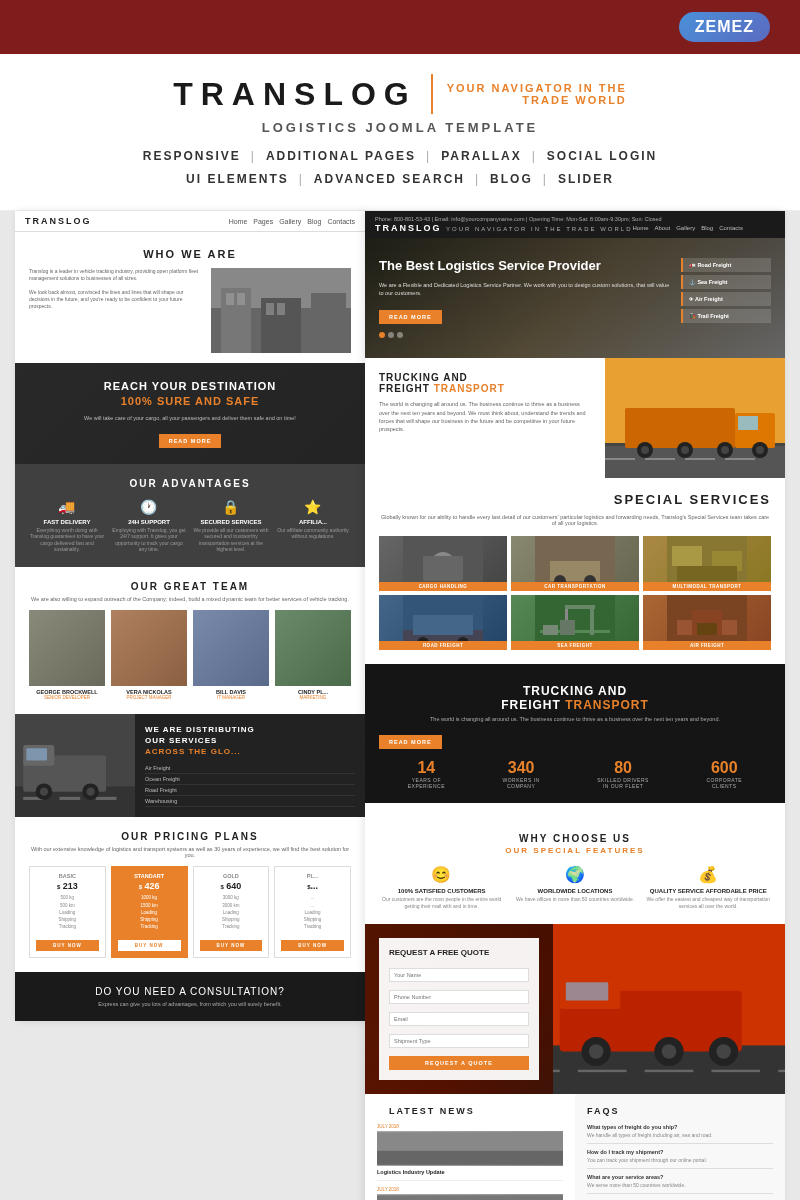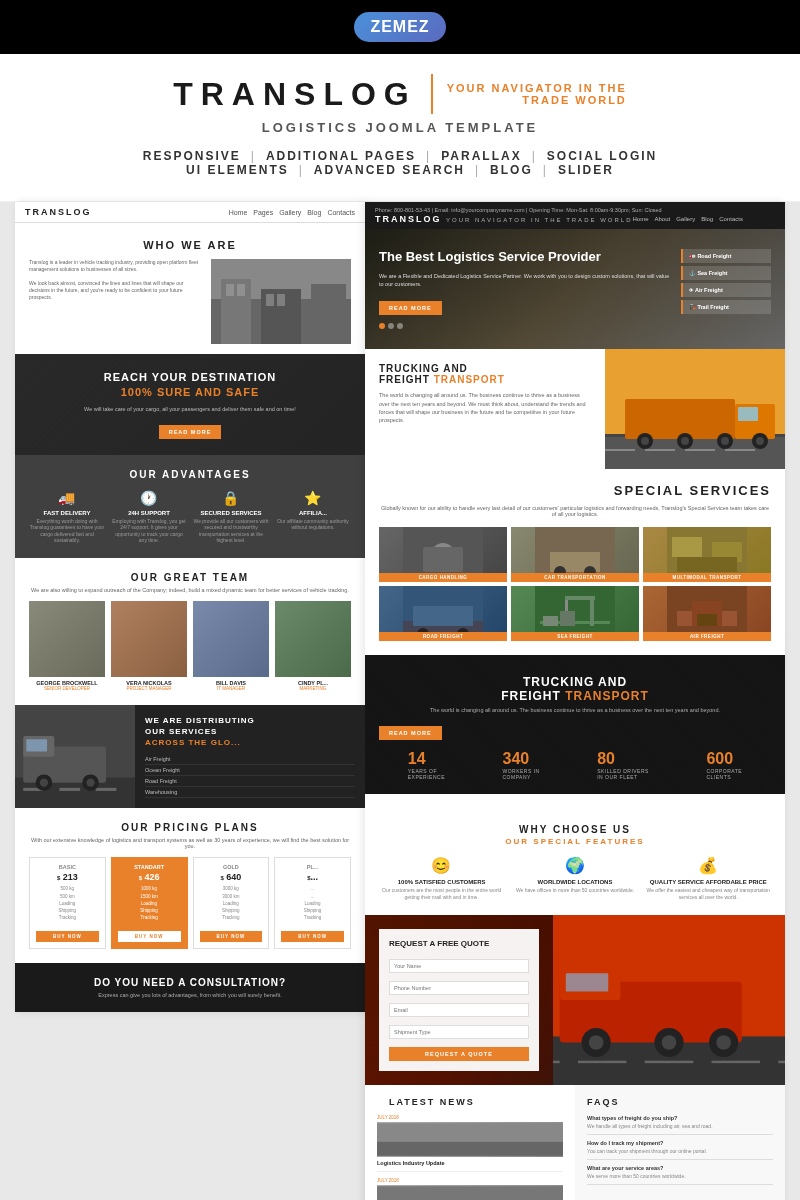--- a/index.html
+++ b/index.html
@@ -6,25 +6,25 @@
     body {
       font-family: 'Arial', sans-serif;
       background: #f5f5f5;
       width: 800px;
       min-height: 1200px;
       overflow-x: hidden;
     }
 
     
     .top-bar {
-      background: #000000;
+      background: #7f1d1d;
       padding: 12px 30px;
       display: flex;
       align-items: center;
-      justify-content: center;
+      justify-content: flex-end;
     }
     .zemez-logo {
       background: linear-gradient(135deg, #4a90d9, #5b6abf);
       color: white;
       font-weight: 900;
       font-size: 16px;
       padding: 6px 16px;
       border-radius: 20px;
       letter-spacing: 1px;
     }
@@ -85,21 +85,21 @@
       display: flex;
       justify-content: center;
       align-items: center;
       gap: 0;
       flex-wrap: wrap;
       font-size: 12px;
       font-weight: 700;
       letter-spacing: 2px;
       color: #333;
       text-transform: uppercase;
-      margin-bottom: 0;
+      margin-bottom: 9px;
     }
     .features-row span.sep {
       margin: 0 10px;
       color: #aaa;
       font-weight: 300;
     }
     .features-row2 {
       display: flex;
       justify-content: center;
       align-items: center;
@@ -446,21 +446,21 @@
     }
 
     
     .left-consult {
       background: #1a1a1a;
       padding: 14px;
       text-align: center;
     }
     .left-consult h3 {
       font-size: 10px;
-      font-weight: 700;
+      font-weight: 400;
       color: #fff;
       letter-spacing: 1px;
       text-transform: uppercase;
       margin-bottom: 4px;
     }
     .left-consult p {
       font-size: 5.5px;
       color: #aaa;
     }
 
@@ -652,21 +652,21 @@
       color: #aaa;
       text-align: center;
       margin-bottom: 8px;
     }
     .stats-row {
       display: flex;
       justify-content: space-around;
       margin-top: 10px;
     }
     .stat-item {
-      text-align: left;
+      text-align: center;
     }
     .stat-number {
       font-size: 16px;
       font-weight: 900;
       color: #e8812a;
     }
     .stat-label {
       font-size: 5px;
       color: #aaa;
       text-transform: uppercase;

